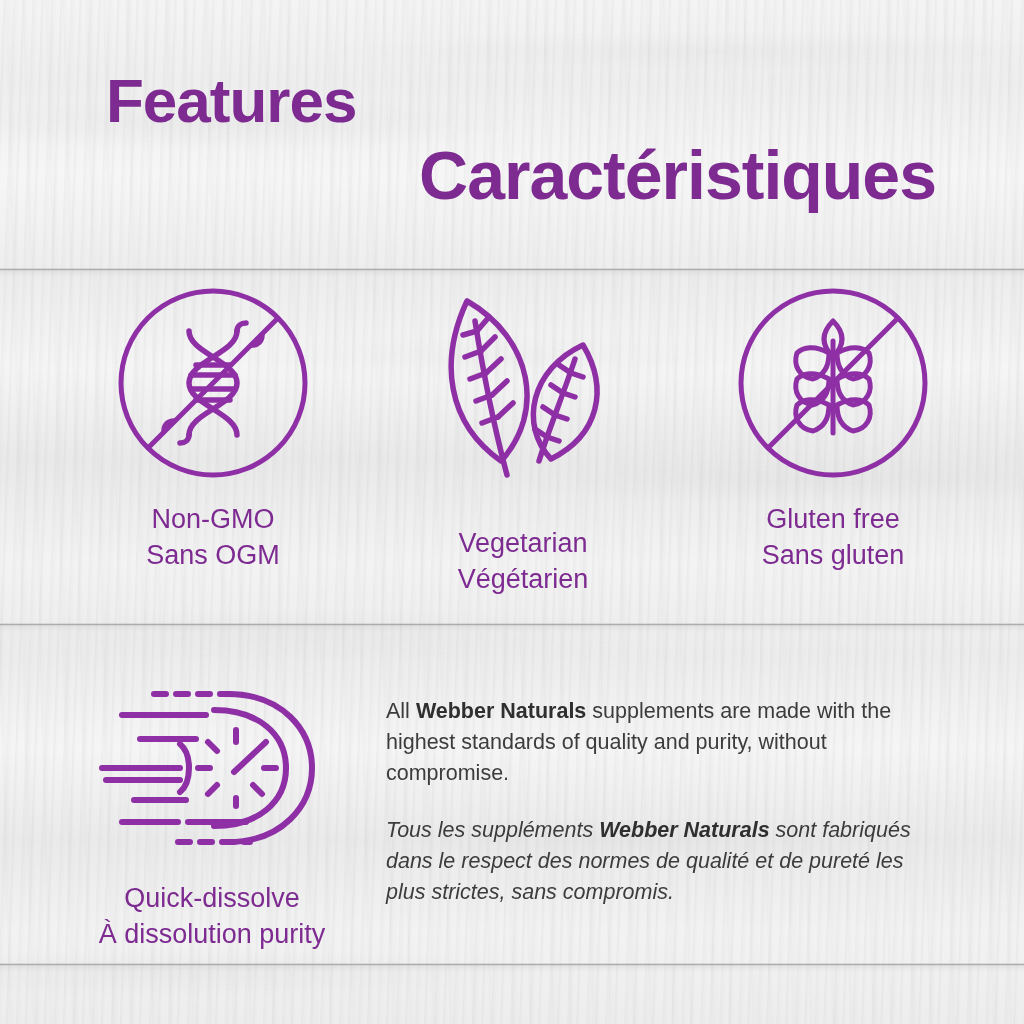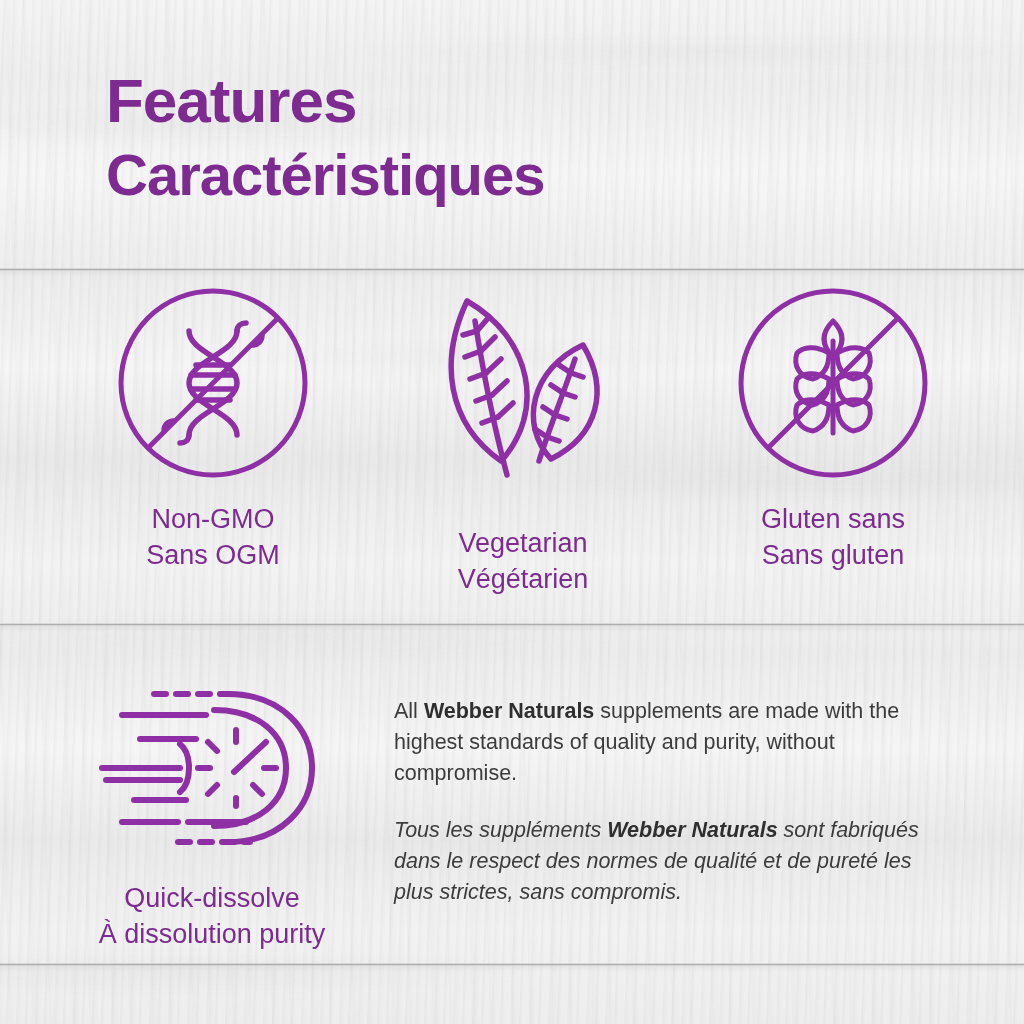--- a/index.html
+++ b/index.html
@@ -100,21 +100,21 @@
     width: 830px;
   }
   .title-line {
     color: #7d2a91;
     font-weight: 700;
     font-size: 62px;
     line-height: 74px;
     letter-spacing: -1px;
     white-space: nowrap;
   }
-  .title-line.fr { font-size: 58px; }
+  .title-line.fr { font-size: 68px; text-align: right; }
 
   
   .feature-row {
     position: absolute;
     left: 0;
     top: 283px;
     width: 1024px;
     display: flex;
     justify-content: flex-start;
   }
@@ -166,21 +166,21 @@
   .bottom-right {
     position: absolute;
     left: 382px;
     top: 696px;
     width: 560px;
     color: #3c3c3c;
   }
   .para {
     font-size: 21.5px;
     line-height: 31px;
-    margin: 0 0 26px 12px;
+    margin: 0 0 26px 4px;
   }
   .para:last-child { margin-bottom: 0; font-style: italic; }
   .para b { font-weight: 700; color: #2f2f2f; }
 </style>
 </head>
 <body>
 
 <div id="page">
 
   <div class="wood-base"></div>
@@ -280,21 +280,21 @@
             <path d="M96 70 C82 62 70 64 64 70 C60 82 66 94 80 96 C92 92 96 82 96 70 Z"></path>
             <path d="M96 96 C82 88 70 90 64 96 C60 108 66 120 80 122 C92 118 96 108 96 96 Z"></path>
             <path d="M96 122 C82 114 70 116 64 122 C60 134 66 146 80 148 C92 144 96 134 96 122 Z"></path>
 
             <path d="M104 70 C118 62 130 64 136 70 C140 82 134 94 120 96 C108 92 104 82 104 70 Z"></path>
             <path d="M104 96 C118 88 130 90 136 96 C140 108 134 120 120 122 C108 118 104 108 104 96 Z"></path>
             <path d="M104 122 C118 114 130 116 136 122 C140 134 134 146 120 148 C108 144 104 134 104 122 Z"></path>
           </g>
         </svg>
         <div class="feature-label">
-          <span>Gluten sans</span><br>
+          <span>Gluten free</span><br>
           <span>Sans gluten</span>
         </div>
       </div>
     </div>
 
     <div class="bottom-left">
       <svg class="speed-icon" viewBox="0 0 232 172" fill="none">
         <g stroke="#8e2fa5" stroke-width="6" stroke-linecap="round" fill="none">
 
           <path d="M132 12 C186 12 216 48 216 86 C216 124 186 160 132 160"></path>

